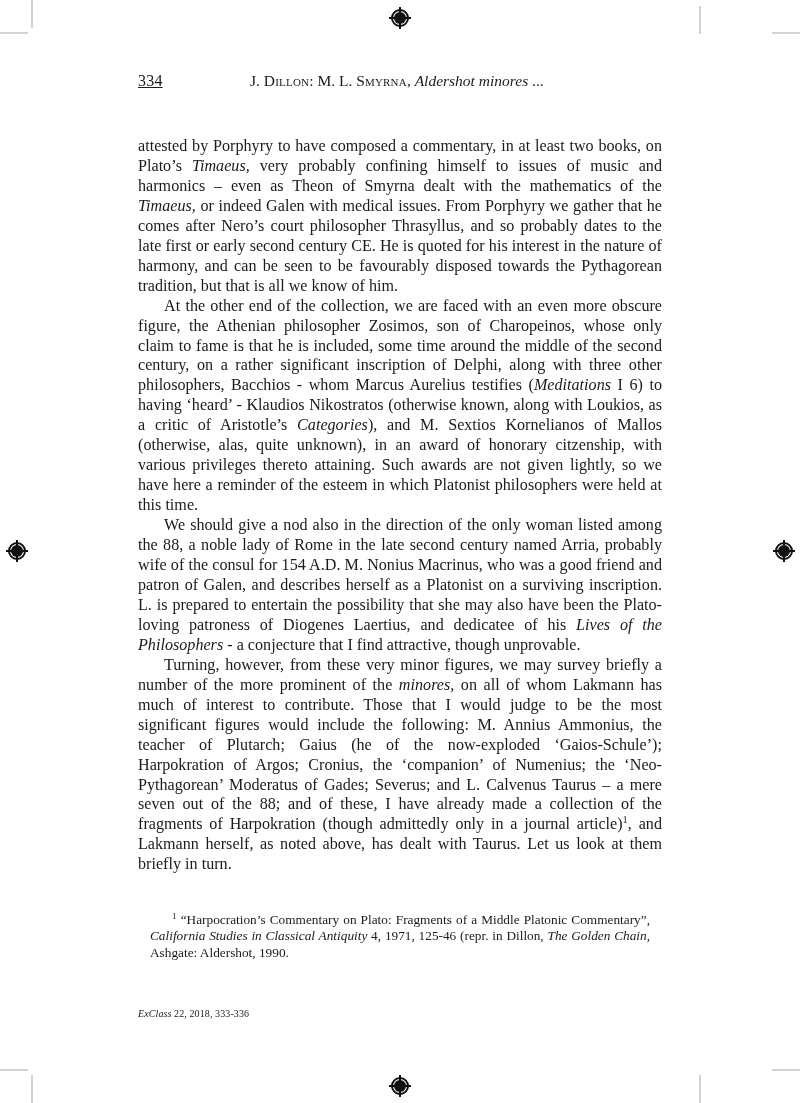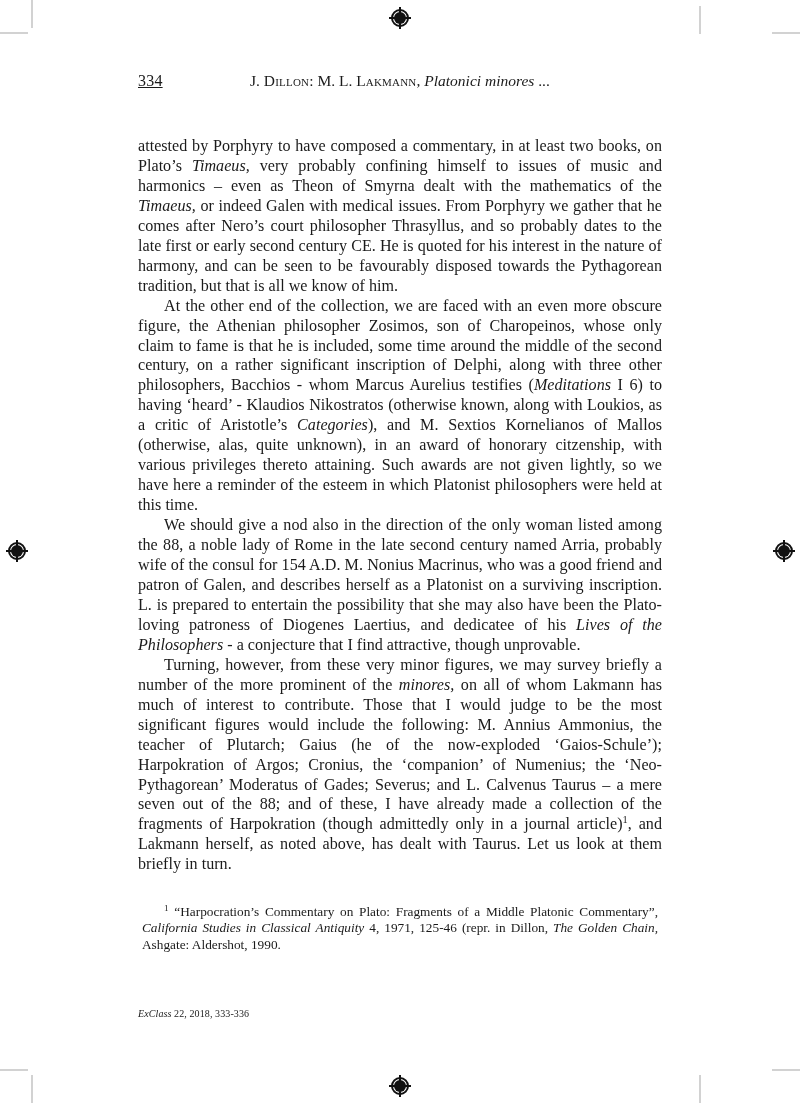--- a/index.html
+++ b/index.html
@@ -107,21 +107,21 @@
   }
   .body-col p.first { text-indent: 0; font-family: Liberation Serif, serif; }
 
   .footnotes {
     position: absolute;
     left: 138px;
     top: 900px;
     width: 524px;
   }
   .footnotes p {
-    margin: 4px;
+    margin: 12px;
     text-align: justify;
     font-size: 13.3px;
     line-height: 16.4px;
     text-indent: 22px;
   }
   .fn-marker {
     font-size: 9.2px;
     vertical-align: super;
     line-height: 0;
   }
@@ -180,21 +180,21 @@
   <div class="regmark" style="left:773px; top:540px;">
     <span class="cx"></span>
     <span class="cy"></span>
     <span class="ring"></span>
     <span class="dot"></span>
   </div>
 
   <div class="running-head">
     <span class="folio">334</span>
     <span class="title-line">
-      <span>J.&nbsp;<span class="sc">Dillon</span></span><span>: </span><span>M.&nbsp;L.&nbsp;<span class="sc">Lakmann</span></span><span>, </span><span class="it">Platonici minores</span><span> ...</span>
+      <span>J.&nbsp;<span class="sc">Dillon</span></span><span>: </span><span>M.&nbsp;L.&nbsp;<span class="sc">Smyrna</span></span><span>, </span><span class="it">Aldershot minores</span><span> ...</span>
     </span>
   </div>
 
   <div class="body-col" id="body-col">
       <p class="first"><span>attested by Porphyry to have composed a commentary, in at least two books, on Plato’s </span><span class="it">Timaeus,</span><span> very probably confining himself to issues of music and harmonics – even as Theon of Smyrna dealt with the mathematics of the </span><span class="it">Timaeus,</span><span> or indeed Galen with medical issues. From Porphyry we gather that he comes after Nero’s court philosopher Thrasyllus, and so probably dates to the late first or early second century CE. He is quoted for his interest in the nature of harmony, and can be seen to be favourably disposed towards the Pythagorean tradition, but that is all we know of him.</span></p>
       <p><span>At the other end of the collection, we are faced with an even more obscure figure, the Athenian philosopher Zosimos, son of Charopeinos, whose only claim to fame is that he is included, some time around the middle of the second century, on a rather significant inscription of Delphi, along with three other philosophers, Bacchios - whom Marcus Aurelius testifies (</span><span class="it">Meditations</span><span> I 6) to having ‘heard’ - Klaudios Nikostratos (otherwise known, along with Loukios, as a critic of Aristotle’s </span><span class="it">Categories</span><span>), and M. Sextios Kornelianos of Mallos (otherwise, alas, quite unknown), in an award of honorary citzenship, with various privileges thereto attaining. Such awards are not given lightly, so we have here a reminder of the esteem in which Platonist philosophers were held at this time.</span></p>
       <p><span>We should give a nod also in the direction of the only woman listed among the 88, a noble lady of Rome in the late second century named Arria, probably wife of the consul for 154 A.D. M. Nonius Macrinus, who was a good friend and patron of Galen, and describes herself as a Platonist on a surviving inscription. L. is prepared to entertain the possibility that she may also have been the Plato-loving patroness of Diogenes Laertius, and dedicatee of his </span><span class="it">Lives of the Philosophers</span><span> - a conjecture that I find attractive, though unprovable.</span></p>
       <p><span>Turning, however, from these very minor figures, we may survey briefly a number of the more prominent of the </span><span class="it">minores,</span><span> on all of whom Lakmann has much of interest to contribute. Those that I would judge to be the most significant figures would include the following: M. Annius Ammonius, the teacher of Plutarch; Gaius (he of the now-exploded ‘Gaios-Schule’); Harpokration of Argos; Cronius, the ‘companion’ of Numenius; the ‘Neo-Pythagorean’ Moderatus of Gades; Severus; and L. Calvenus Taurus – a mere seven out of the 88; and of these, I have already made a collection of the fragments of Harpokration (though admittedly only in a journal article)</span><span class="fn-ref">1</span><span>, and Lakmann herself, as noted above, has dealt with Taurus. Let us look at them briefly in turn.</span></p>
     </div>
 

